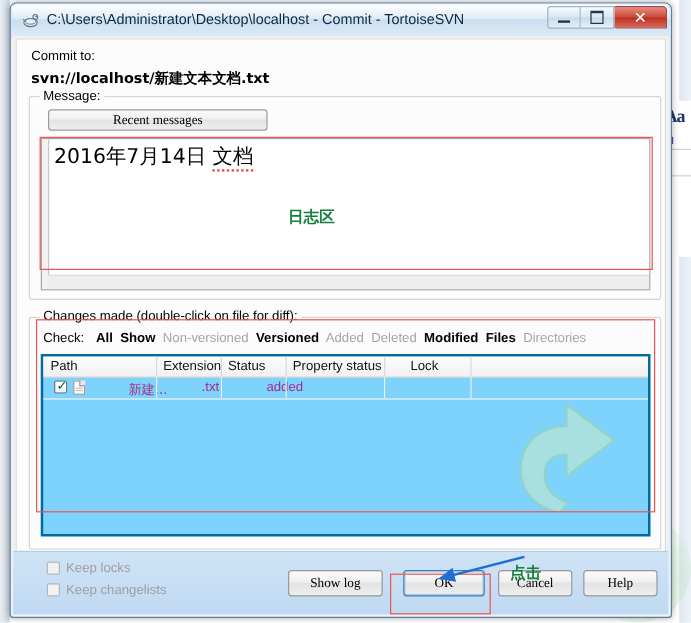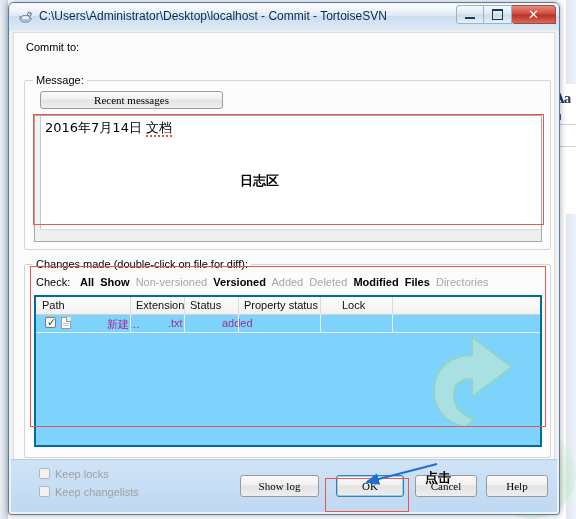--- a/index.html
+++ b/index.html
@@ -128,21 +128,21 @@
 
   
   .msgbox{
     position:absolute;background:#ffffff;border:1px solid #a8a8a8;box-sizing:border-box;
     overflow:hidden;
   }
   .msgbox .gutter{
     position:absolute;left:0;top:0;width:5px;bottom:0;background:#f2f2f2;border-right:1px solid #c8c8c8;
   }
   .msgbox .text{
-    position:absolute;left:10px;top:3px;font-size:13px;color:#000;
+    position:absolute;left:10px;top:3px;font-size:17px;color:#000;
     font-family:"DejaVu Sans",sans-serif;
   }
   .squiggle{
     border-bottom:2px dotted #e05050;padding-bottom:0px;
   }
   .msgbox .bottombar{
     position:absolute;left:5px;right:0;bottom:0;height:11px;background:#eeeeee;border-top:1px solid #dcdcdc;
   }
 
   
@@ -188,21 +188,21 @@
   .docicon .ln{position:absolute;left:1px;width:6px;height:1px;background:#c0c0c0;}
 
   
   .chk-links{position:absolute;font-size:11px;}
   .chk-links span{margin-right:0;}
   .ln-on{color:#000;font-weight:bold;}
   .ln-off{color:#a6a6a6;}
 
   
   .anno-rect{position:absolute;border:1px solid #ef5350;box-sizing:border-box;pointer-events:none;}
-  .anno-text{position:absolute;color:#000000;font-size:13px;font-weight:bold;
+  .anno-text{position:absolute;color:#15803d;font-size:13px;font-weight:bold;
              font-family:"DejaVu Sans",sans-serif;}
   .anno-svg{position:absolute;left:0;top:0;width:576px;height:519px;pointer-events:none;}
 
   
   .watermark{position:absolute;left:398px;top:306px;width:120px;height:120px;opacity:.55;}
 </style>
 </head>
 <body>
 
 <div id="root">
@@ -244,20 +244,21 @@
           <div class="glyph">✕</div>
         </div>
       </div>
     </div>
 
     <div class="client">
 
       <div class="panel-white">
 
         <div class="lbl" style="left:12px;top:8px;">Commit to:</div>
+        <div class="lbl lbl-bold" style="left:12px;top:24px;font-size:12px;font-family:'DejaVu Sans',sans-serif;">svn://localhost/新建文本文档.txt</div>
 
         <div class="group" style="left:10px;top:47px;width:527px;height:170px;">
           <div class="legend">Message:</div>
         </div>
 
         <div class="btn" style="position:absolute;left:26px;top:58px;width:183px;height:18px;">Recent messages</div>
 
         <div class="msgbox" style="left:20px;top:82px;width:508px;height:127px;">
           <div class="gutter"></div>
           <div class="text">

